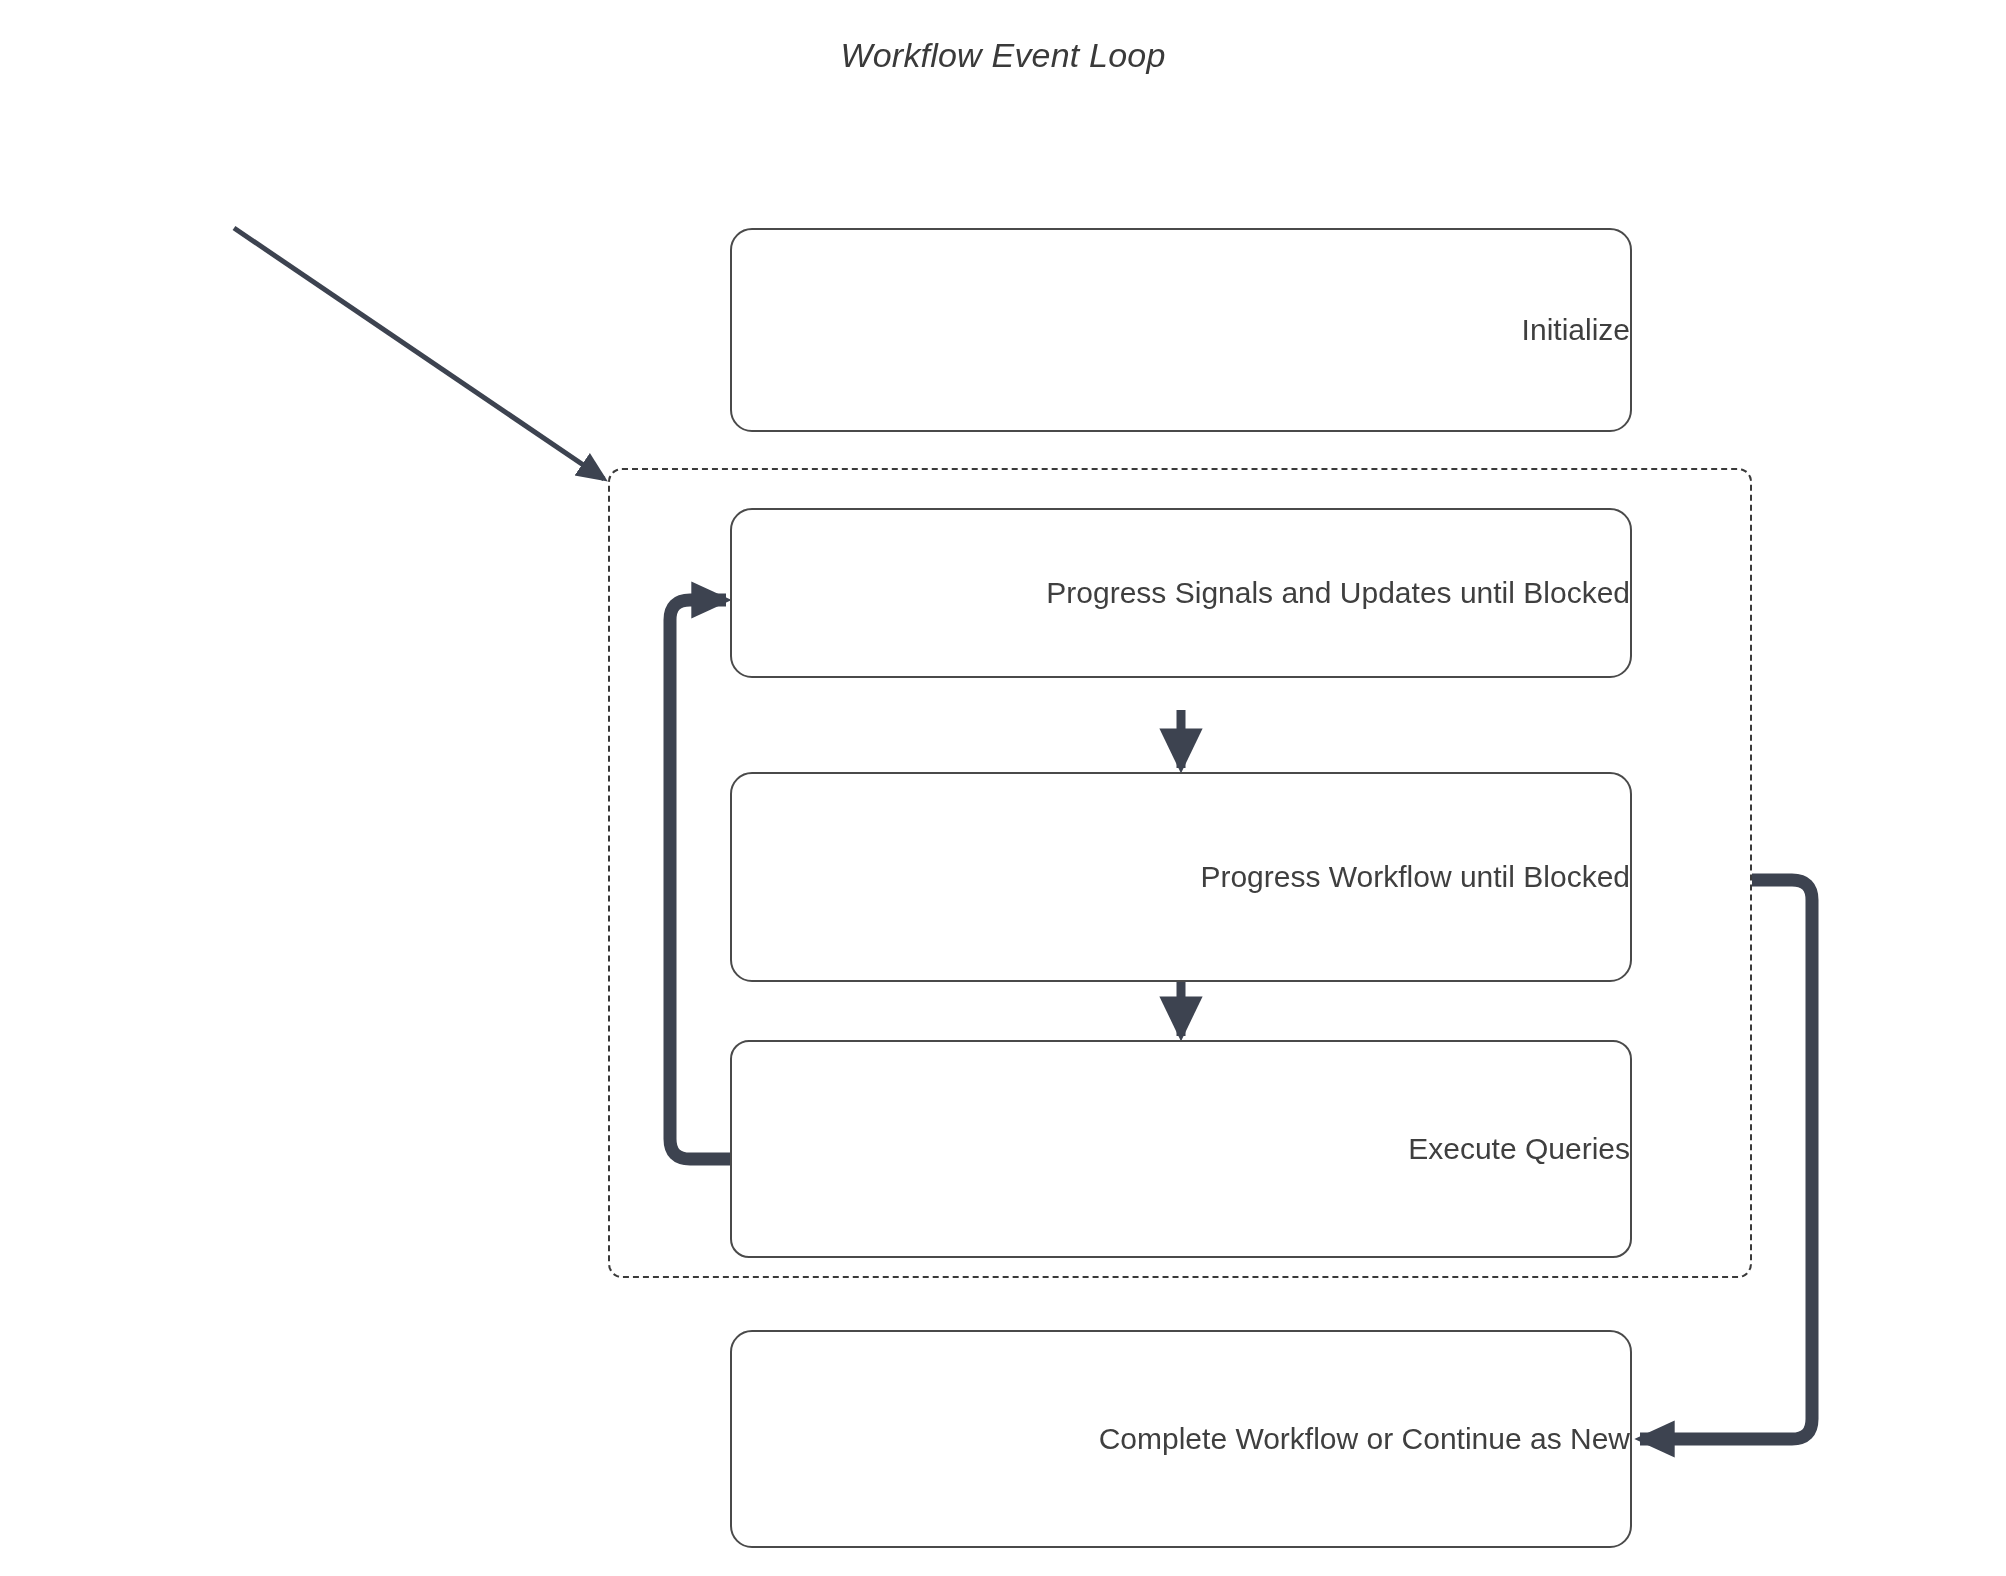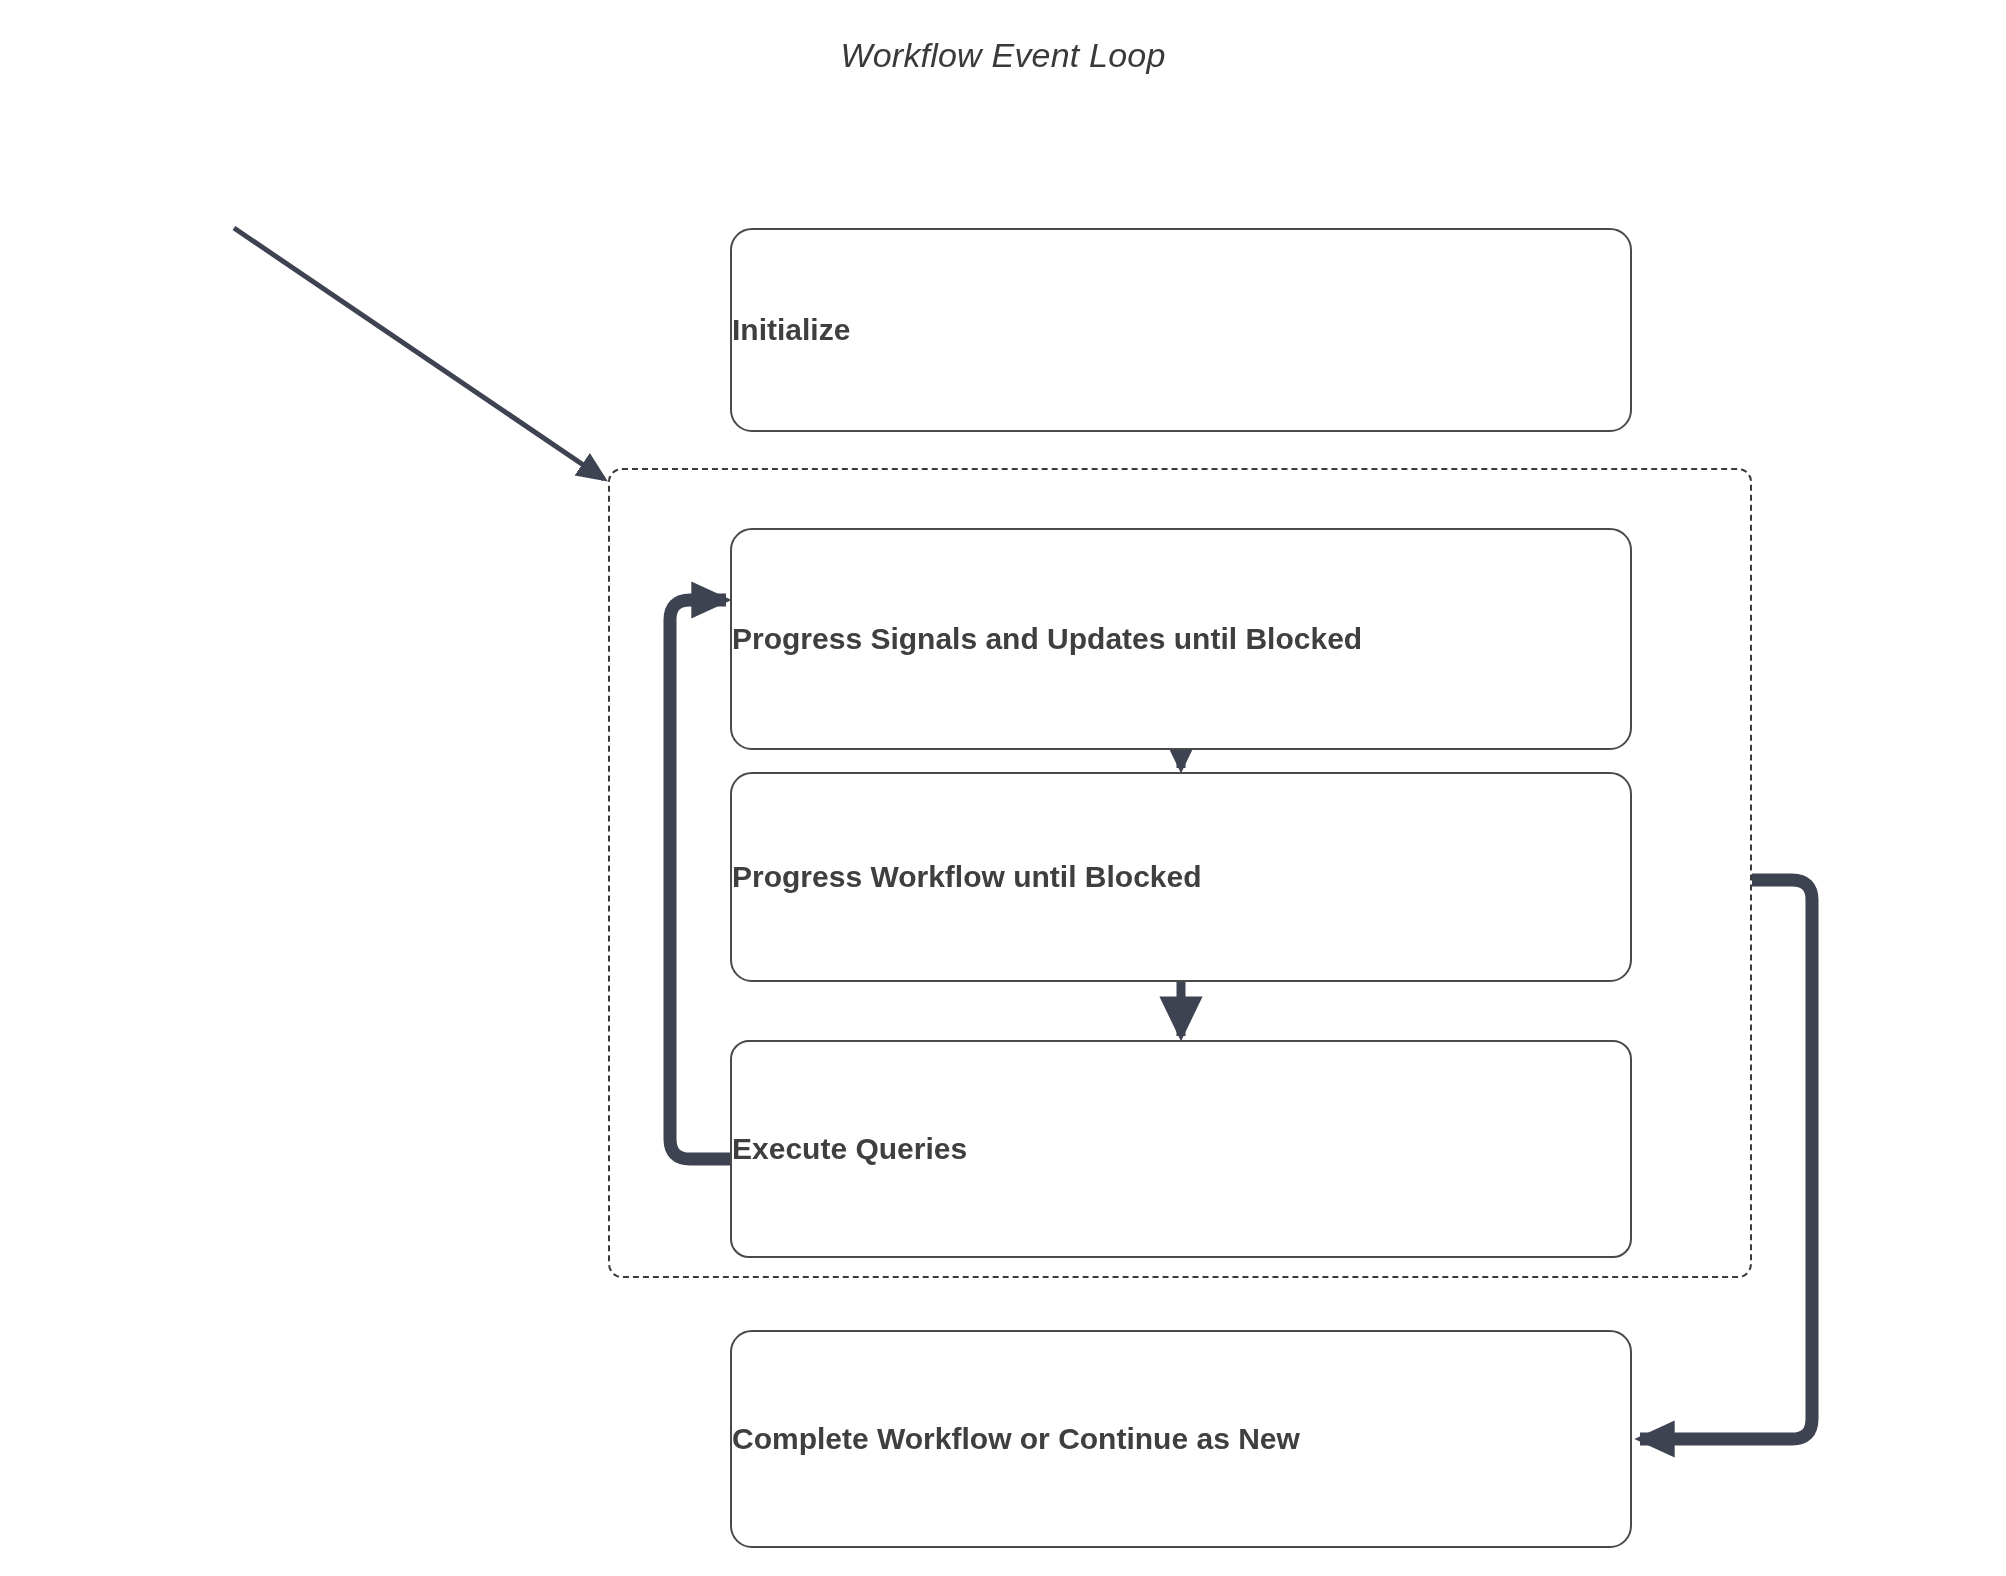--- a/index.html
+++ b/index.html
@@ -24,22 +24,21 @@
     height: 1576px;
   }
   .node-box {
     position: absolute;
     box-sizing: border-box;
     border: 2px solid #4a4a4a;
     border-radius: 22px;
     background: #ffffff;
     display: flex;
     align-items: center;
-    justify-content: flex-start;
-    font-weight: bold;
+    justify-content: flex-end;
   }
   .node-label {
     font-family: "Liberation Sans", sans-serif;
     font-size: 30px;
     color: #3f3f3f;
     text-align: center;
     line-height: 1.25;
     white-space: nowrap;
   }
   #title-text {
@@ -119,21 +118,21 @@
       <path d="M 1752 880 L 1792 880 Q 1812 880 1812 900 L 1812 1419 Q 1812 1439 1792 1439 L 1640 1439" fill="none" stroke="#3d4350" stroke-width="13" stroke-linecap="butt" stroke-linejoin="round" marker-end="url(#arrow-thick)"></path>
     </g>
   </svg>
 
   <div id="dashed-region"></div>
 
   <div class="node-box" id="node-initialize" style="left:730px; top:228px; width:902px; height:204px;">
     <span class="node-label">Initialize</span>
   </div>
 
-  <div class="node-box" id="node-progress-signals" style="left:730px; top:528px; width:902px; height:222px;">
+  <div class="node-box" id="node-progress-signals" style="left:730px; top:508px; width:902px; height:170px;">
     <span class="node-label">Progress Signals and Updates until Blocked</span>
   </div>
 
   <div class="node-box" id="node-progress-workflow" style="left:730px; top:772px; width:902px; height:210px;">
     <span class="node-label">Progress Workflow until Blocked</span>
   </div>
 
   <div class="node-box" id="node-execute-queries" style="left:730px; top:1040px; width:902px; height:218px;border-radius:19px;">
     <span class="node-label">Execute Queries</span>
   </div>

